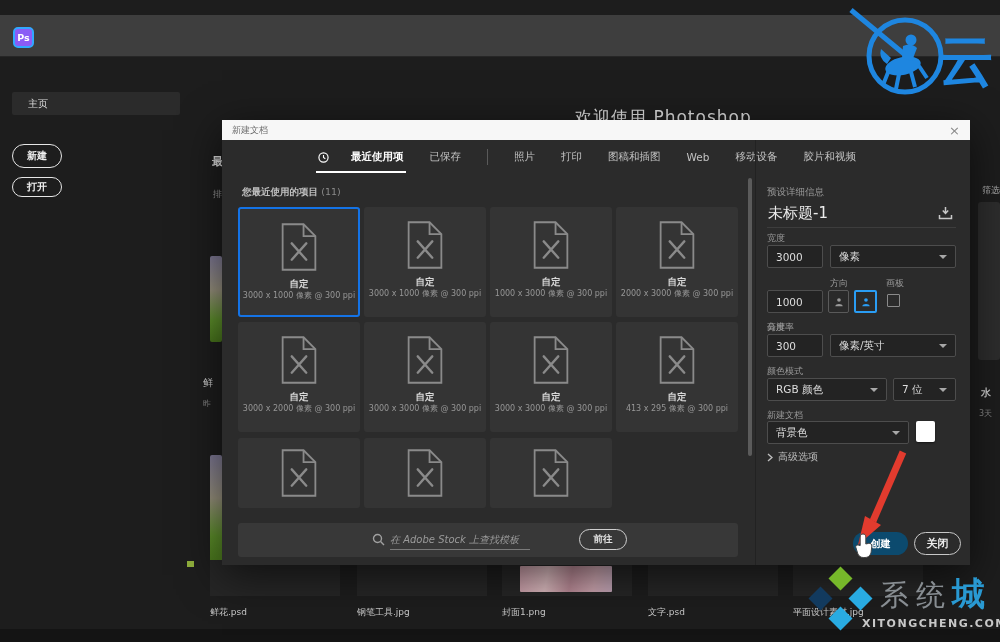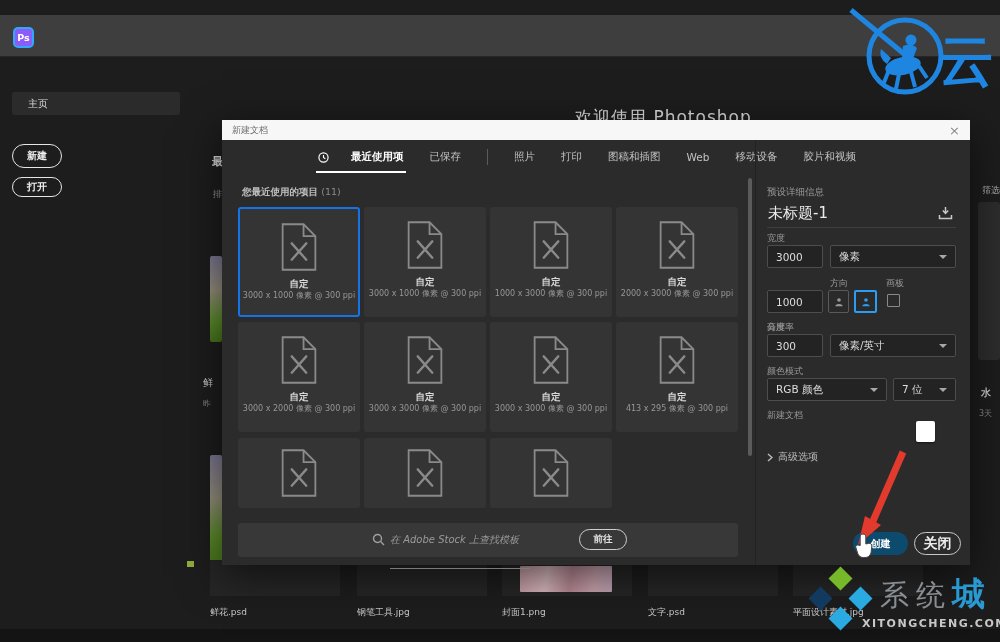--- a/index.html
+++ b/index.html
@@ -44,42 +44,42 @@
   .card{position:absolute;width:122px;background:#343434;border-radius:3px;display:flex;flex-direction:column;
         align-items:center;box-sizing:border-box;height:110px;}
   .card.selected{border:2px solid #1473e6;}
   .card .doc{width:40px;height:50px;margin-top:13px;flex:0 0 auto;}
   .card.partial{height:70px;overflow:hidden;}
   .card.partial .doc{margin-top:10px;}
   .card-name{font-size:9.5px;font-weight:700;color:#d8d8d8;margin-top:7px;line-height:1;}
   .card-size{font-size:8px;color:#979797;margin-top:3px;line-height:1;}
   .searchbar{left:16px;top:403px;width:500px;height:34px;background:#383838;border-radius:3px;}
   .search-ph{left:152px;top:10px;font-size:10px;font-style:italic;color:#9a9a9a;border-bottom:1px solid #7a7a7a;
-             padding-bottom:21px;width:140px;}
+             padding-bottom:2px;width:140px;}
   .go-btn{left:341px;top:6px;width:48px;height:21px;border:1.5px solid #cfcfcf;border-radius:11px;color:#e2e2e2;
           font-size:9.5px;font-weight:700;display:flex;align-items:center;justify-content:center;box-sizing:border-box;}
   .scrollbar{left:526px;top:58px;width:4px;height:278px;background:#5b5b5b;border-radius:2px;}
   .panel-divider{left:533px;top:20px;width:1px;height:425px;background:#222;}
   .lbl{position:absolute;font-size:9px;color:#9a9a9a;}
   .inp,.dd{position:absolute;height:23px;background:#232323;border:1px solid #4d4d4d;border-radius:2px;color:#ddd;
            font-size:10.5px;display:flex;align-items:center;padding:0 8px;box-sizing:border-box;}
   .dd{justify-content:space-between;}
   .chev{width:0;height:0;border-left:4px solid transparent;border-right:4px solid transparent;border-top:4px solid #a8a8a8;flex:0 0 auto;margin-left:6px;}
   .doc-name{left:546px;top:84px;font-size:15px;color:#ececec;}
   .name-divider{left:545px;top:107px;width:189px;height:1px;background:#3d3d3d;}
   .orient-btn{position:absolute;width:21px;height:23px;background:#2a2a2a;border:1px solid #5a5a5a;border-radius:2px;
               display:flex;align-items:center;justify-content:center;box-sizing:border-box;color:#9a9a9a;}
   .orient-btn.selected{border:2px solid #2a9df4;color:#2a9df4;width:23px;}
   .checkbox{position:absolute;width:11px;height:11px;border:1px solid #8a8a8a;border-radius:1px;background:transparent;}
   .swatch{position:absolute;left:694px;top:301px;width:19px;height:21px;background:#fff;border-radius:2px;box-shadow:0 1px 2px rgba(0,0,0,.5);}
   .advanced{left:545px;top:330px;font-size:10px;color:#bdbdbd;display:flex;align-items:center;gap:5px;}
   .create-btn{left:631px;top:412px;width:55px;height:23px;background:#0c4a6e;border-radius:12px;color:#fff;
               font-size:10px;font-weight:700;display:flex;align-items:center;justify-content:center;}
   .closebtn{left:692px;top:412px;width:47px;height:23px;border:1.5px solid #c8c8c8;border-radius:12px;color:#ececec;
-            font-size:14px;font-weight:700;display:flex;align-items:center;justify-content:center;box-sizing:border-box;}
+            font-size:11px;font-weight:700;display:flex;align-items:center;justify-content:center;box-sizing:border-box;}
   
   .cloud-char{left:938px;top:24px;font-size:56px;font-weight:700;color:#1e86e0;font-family:"DejaVu Serif","Liberation Serif",serif;}
   .site-name{left:880px;top:572px;font-size:29px;color:#8e9499;letter-spacing:7px;opacity:.95;display:flex;align-items:baseline;}
   .site-name .blue{color:#2aa0dc;font-size:33px;font-weight:700;letter-spacing:0;}
   .site-url{left:862px;top:617px;font-size:11px;font-weight:700;color:#d2d2d2;letter-spacing:1.5px;opacity:.95;}
   .nopointer{pointer-events:none;}
 </style>
 </head>
 <body>
 
@@ -306,20 +306,24 @@
     <div class="dd" style="left:545px;top:258px;width:120px;">
       <span>RGB 颜色</span>
       <span class="chev"></span>
     </div>
     <div class="dd" style="left:671px;top:258px;width:63px;">
       <span>7 位</span>
       <span class="chev"></span>
     </div>
 
     <span class="lbl" style="left:545px;top:289px;">新建文档</span>
+    <div class="dd" style="left:545px;top:301px;width:142px;">
+      <span>背景色</span>
+      <span class="chev"></span>
+    </div>
     <div class="swatch"></div>
 
     <div class="abs advanced">
       <svg width="6" height="9" viewBox="0 0 6 9">
         <path d="M1 1 L5 4.5 L1 8" fill="none" stroke="#bdbdbd" stroke-width="1.4"></path>
       </svg>
       <span>高级选项</span>
     </div>
 
     <div class="abs create-btn">创建</div>

